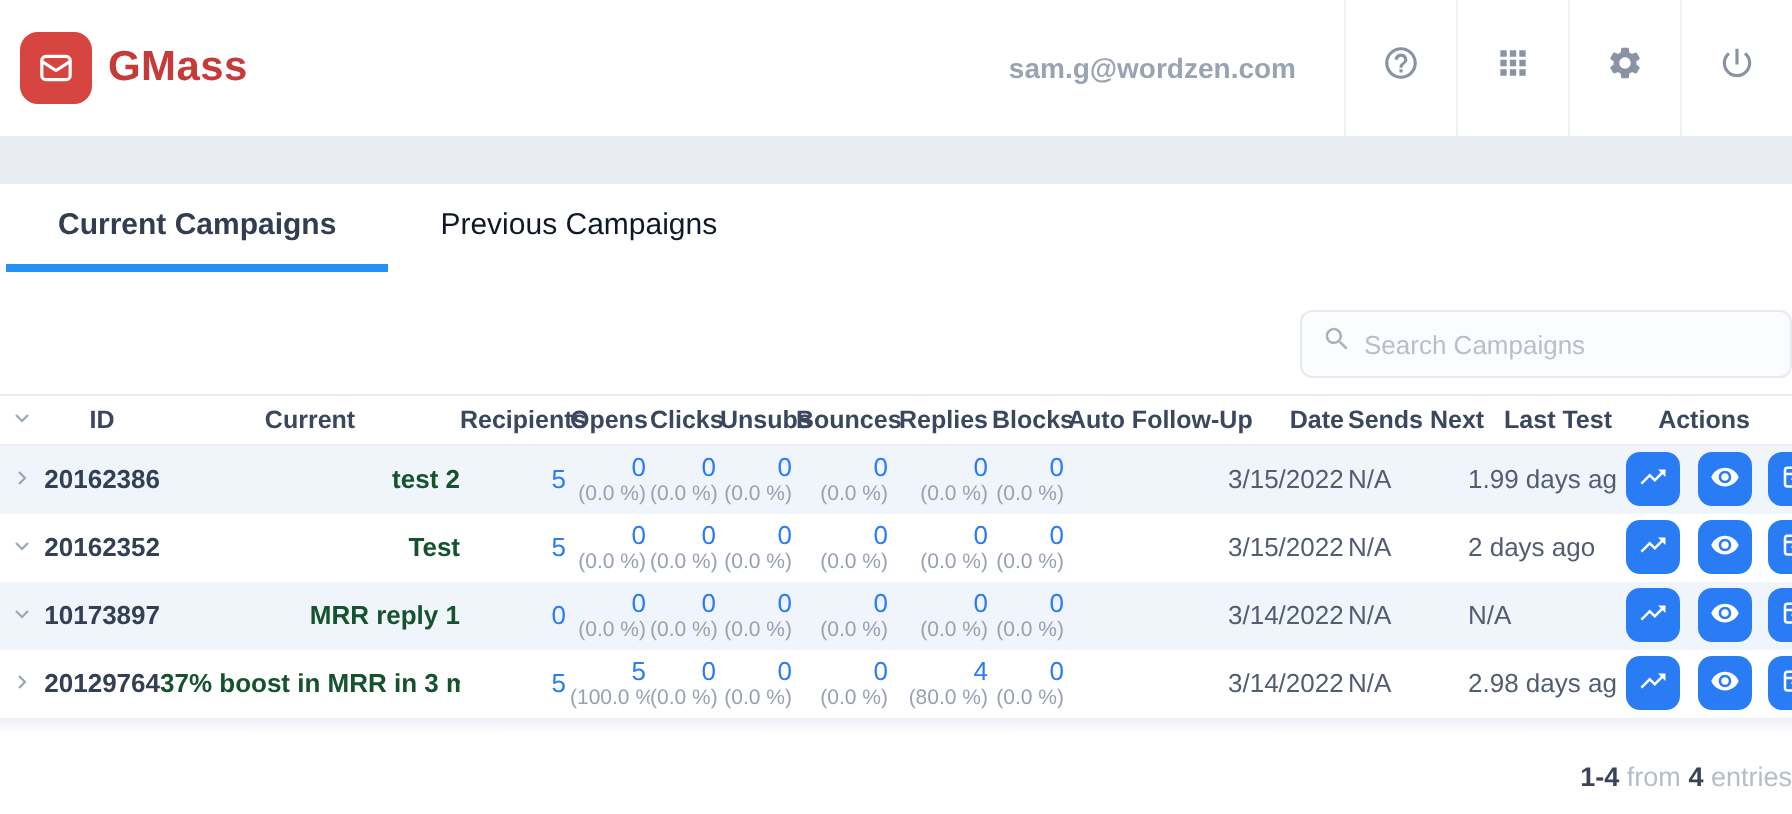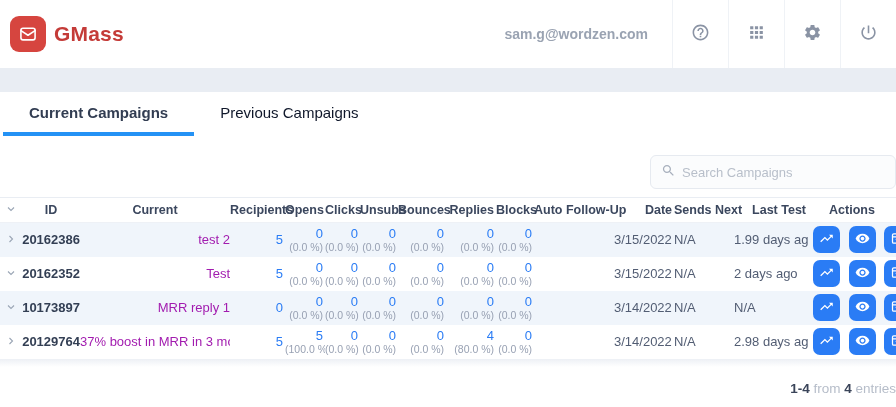--- a/index.html
+++ b/index.html
@@ -36,21 +36,21 @@
   thead th { height:25px; border-top:1px solid #e9edf3; border-bottom:1px solid #eef1f6; font-size:12.5px; font-weight:700; color:#3b475e; white-space:nowrap; cursor:pointer; }
   th.al { text-align:center; } th.ar { text-align:right; padding-right:2px; } th.ac { text-align:center; }
   tbody tr { height:34px; }
   tbody tr:nth-child(odd) { background:#f0f5fb; }
   td { white-space:nowrap; overflow:hidden; font-size:13px; vertical-align:middle;text-align:right; }
   .c-exp { text-align:center; }
   .chev { display:inline-flex; width:14px; height:14px; align-items:center; justify-content:center; cursor:pointer; }
   .chev svg { width:12px; height:12px; stroke:#9aa5b5; stroke-width:2.2; fill:none; }
   .chev-right svg { transform:rotate(-90deg); }
   .c-id { font-weight:700; color:#333f54; }
-  .c-camp { color:#a21caf; }
+  .c-camp { color:#14532d;font-weight:bold; }
   .c-rec { text-align:right; padding-right:2px; color:#2a7cf5; font-weight:500; cursor:pointer; }
   .c-stat { text-align:right; padding-right:2px; }
   .c-stat .sv { color:#2a7cf5; font-size:13px; line-height:14px; cursor:pointer; }
   .c-stat .sp { color:#98a1b3; font-size:10.5px; line-height:12px; }
   .c-afu { text-align:center; color:#5d6779; }
   .c-date { text-align:left; color:#525d73; padding-right:2px; }
   .c-actions { text-align:right; padding-right:8px; }
   .act-btn { display:inline-flex; width:27px; height:27px; background:#2a7cf5; border:none; border-radius:7px; align-items:center; justify-content:center; margin-left:5px; cursor:pointer; vertical-align:middle; }
   .act-btn svg { width:15px; height:15px; }
 

